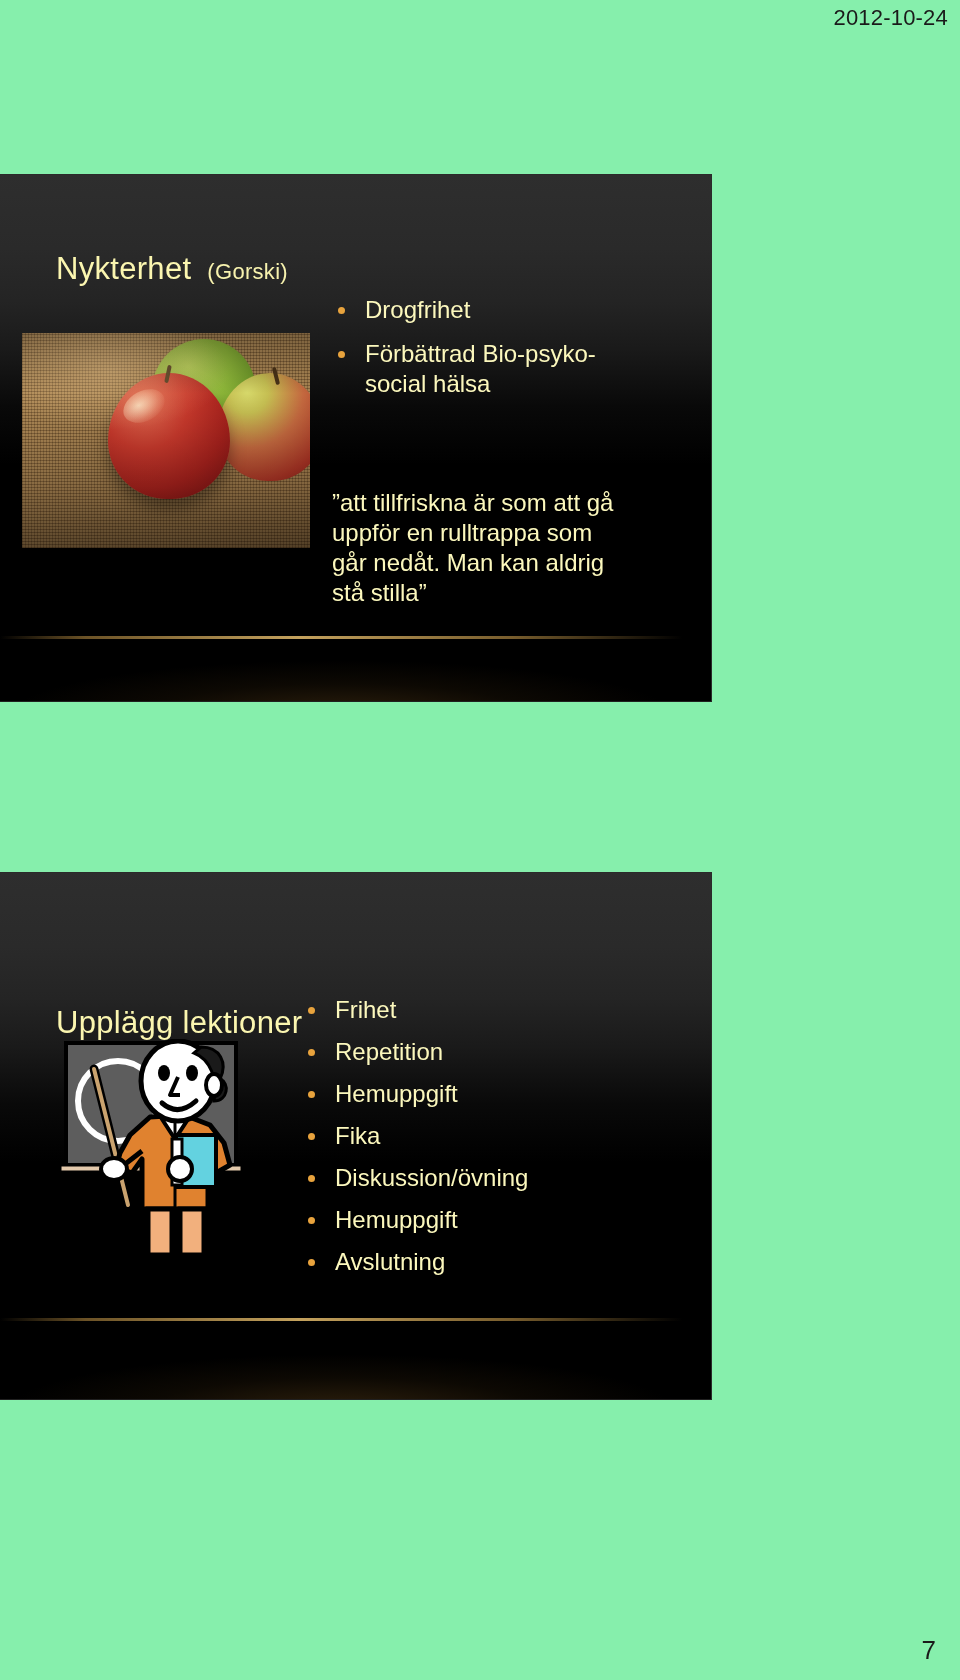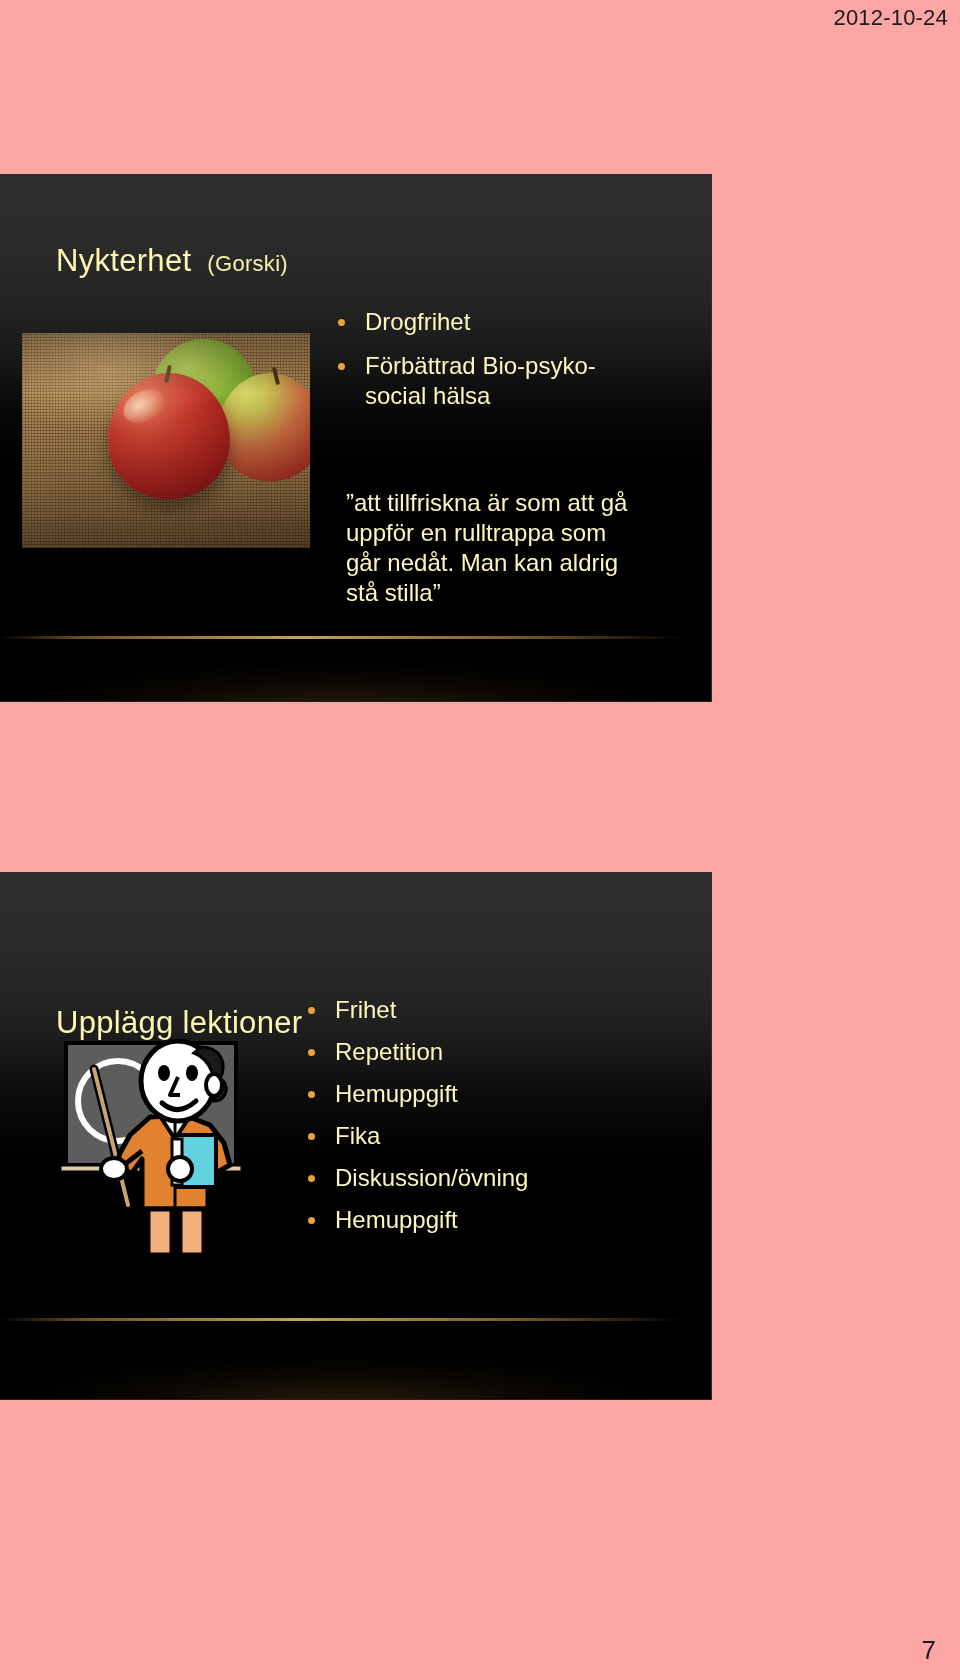--- a/index.html
+++ b/index.html
@@ -8,21 +8,21 @@
     width: 960px;
     height: 1680px;
     background: #ffffff;
     font-family: "Liberation Sans", sans-serif;
   }
 
   .page {
     position: relative;
     width: 960px;
     height: 1680px;
-    background: #fca5a5;
+    background: #86efac;
     overflow: hidden;
   }
 
   
   .doc-date {
     position: absolute;
     top: 5px;
     left: 0;
     width: 948px;
     text-align: right;
@@ -225,41 +225,41 @@
 <div class="page">
 
   <div class="doc-date">2012-10-24</div>
 
   <div class="slide slide-1">
     <div class="slide-bg"></div>
 
     <div class="glow-halo" style="bottom:-14px;"></div>
     <div class="glow-line" style="bottom: 62px;"></div>
 
-    <div class="slide-title" style="left:56px; top:68px;text-align:center;">
+    <div class="slide-title" style="left:56px; top:76px;text-align:center;">
       <span>Nykterhet</span><span class="sub">(Gorski)</span>
     </div>
 
     <div class="apple-photo">
       <div class="burlap"></div>
       <div class="apple apple-green-back"></div>
       <div class="apple apple-right"></div>
       <div class="apple-stem stem-right"></div>
       <div class="apple apple-main"></div>
       <div class="apple-stem stem-main"></div>
       <div class="apple-gloss"></div>
       <div class="burlap-shade"></div>
     </div>
 
-    <ul class="bullets wide" style="left:330px; top:132px; width:300px;">
+    <ul class="bullets wide" style="left:330px; top:120px; width:300px;">
       <li>Drogfrihet</li>
       <li>Förbättrad Bio-psyko-social hälsa</li>
     </ul>
 
-    <div class="quote-text" style="left:346px; top:313px;">”att tillfriskna är som att gå uppför en rulltrappa som går nedåt. Man kan aldrig stå stilla”</div>
+    <div class="quote-text" style="left:332px; top:313px;">”att tillfriskna är som att gå uppför en rulltrappa som går nedåt. Man kan aldrig stå stilla”</div>
   </div>
 
   <div class="slide slide-2">
     <div class="slide-bg"></div>
 
     <div class="glow-halo" style="bottom:-10px;"></div>
     <div class="glow-line" style="bottom: 78px;"></div>
 
     <div class="slide-title" style="left:56px; top:132px;">
       <span>Upplägg lektioner</span><span class="sub"></span>
@@ -312,18 +312,19 @@
       </svg>
     </div>
 
     <ul class="bullets" style="left:300px; top:122px; width:320px;">
       <li>Frihet</li>
       <li>Repetition</li>
       <li>Hemuppgift</li>
       <li>Fika</li>
       <li>Diskussion/övning</li>
       <li>Hemuppgift</li>
+      <li>Avslutning</li>
     </ul>
   </div>
 
   <div class="page-number">7</div>
 
 </div>
 
 </body></html>

